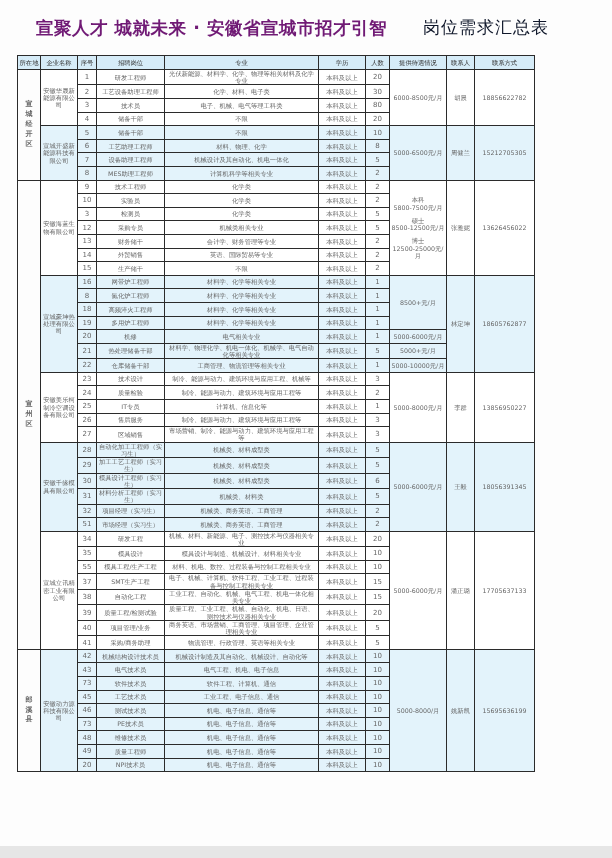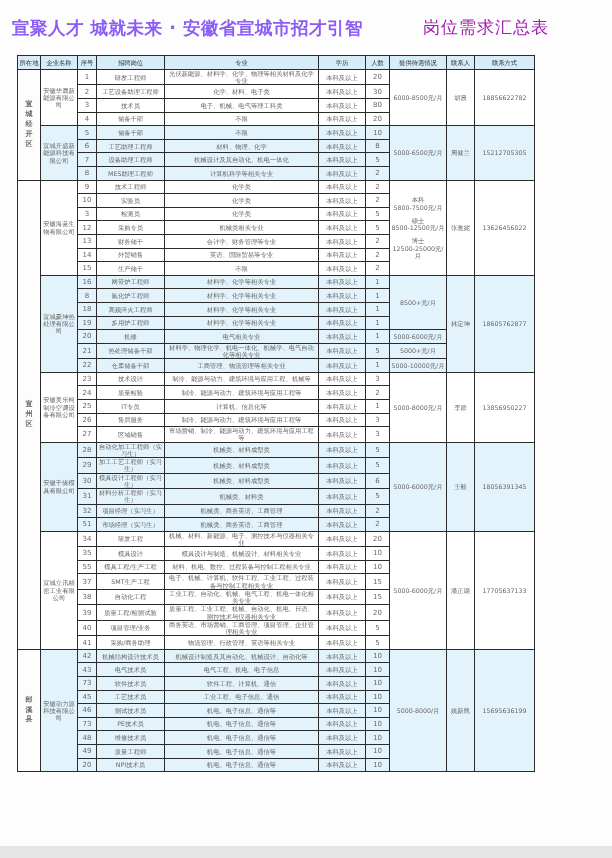--- a/index.html
+++ b/index.html
@@ -2,26 +2,26 @@
 <html><head>
 <meta charset="utf-8">
 <style>
   html, body { margin: 0; padding: 0; }
   body {
     width: 612px; height: 858px; background: #fdfdfd; position: relative; overflow: hidden;
     font-family: "DejaVu Sans", "Liberation Sans", sans-serif; color: #5a6066;
   }
   .title-bar { position: absolute; left: 0; top: 16px; width: 612px; height: 30px; }
   .title-main {
-    position: absolute; left: 12px; top: 0; font-size: 17.5px; font-weight: bold;
-    color: #8b5cf6; letter-spacing: 0.5px; white-space: nowrap;
+    position: absolute; left: 36px; top: 0; font-size: 17.5px; font-weight: bold;
+    color: #701a75; letter-spacing: 0.5px; white-space: nowrap;
     font-family: "DejaVu Sans", sans-serif;
   }
   .title-sub {
-    position: absolute; left: 423px; top: 0; font-size: 17px; color: #a21caf;
+    position: absolute; left: 423px; top: 0; font-size: 17px; color: #0f172a;
     font-family: "DejaVu Serif", "Liberation Serif", serif; letter-spacing: 1px; white-space: nowrap;
   }
   table.jobs {
     position: absolute; left: 17px; top: 55px; width: 489px;
     border-collapse: collapse; table-layout: fixed; font-size: 6.3px; line-height: 1.15;
     border: 1.5px solid #2b2b2b;
   }
   table.jobs td, table.jobs th {
     border: 1px solid #2b2b2b; text-align: center; vertical-align: middle; padding: 0 1px;
     overflow: hidden;

